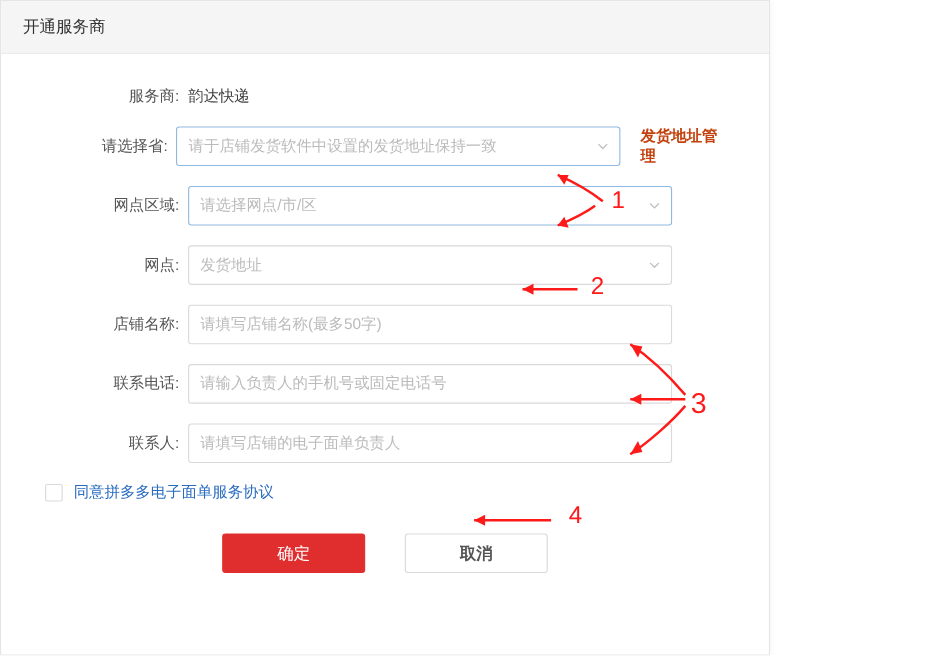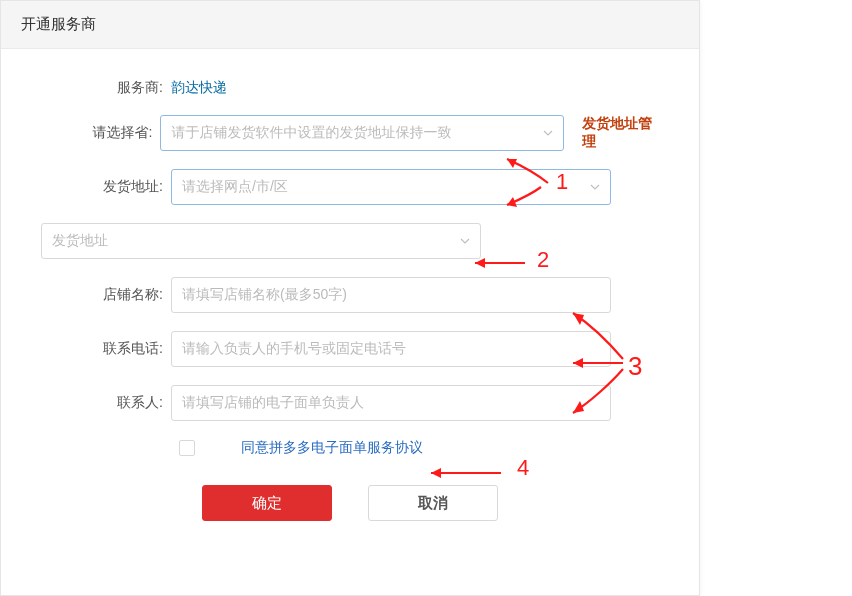--- a/index.html
+++ b/index.html
@@ -38,21 +38,21 @@
     margin-bottom: 18px;
   }
   .form-label {
     width: 130px;
     text-align: right;
     color: #555;
     padding-right: 8px;
     font-size: 14px;
   }
   .form-static {
-    color: #0369a1;
+    color: #404040;
     font-size: 14px;
   }
   .select-box,
   .input-box {
     width: 440px;
     height: 36px;
     border: 1px solid #d9d9d9;
     border-radius: 3px;
     padding: 0 10px;
     display: flex;
@@ -84,22 +84,20 @@
     margin-left: 18px;
     font-size: 14px;
     cursor: pointer;
     font-weight: bold;
   }
   .checkbox-row {
     display: flex;
     align-items: center;
     margin-top: 6px;
     margin-bottom: 28px;
-    margin-left: 138px;
-    gap: 36px;
   }
   .checkbox {
     width: 16px;
     height: 16px;
     border: 1px solid #d9d9d9;
     border-radius: 2px;
     margin-right: 10px;
     background: #fff;
   }
   .agreement-link {
@@ -179,32 +177,33 @@
         <span class="chevron">
           <svg width="10" height="6" viewBox="0 0 10 6">
               <path d="M1 1 L5 5 L9 1" stroke="#bfbfbf" stroke-width="1.2" fill="none"></path>
             </svg>
         </span>
       </div>
       <span class="link">发货地址管理</span>
     </div>
 
     <div class="form-row">
-      <div class="form-label">发货地址:</div>
+      <div class="form-label">网点区域:</div>
       <div class="select-box active">
         <span class="placeholder">请选择网点/市/区</span>
         <span class="chevron">
           <svg width="10" height="6" viewBox="0 0 10 6">
               <path d="M1 1 L5 5 L9 1" stroke="#bfbfbf" stroke-width="1.2" fill="none"></path>
             </svg>
         </span>
       </div>
     </div>
 
     <div class="form-row">
+      <div class="form-label">网点:</div>
       <div class="select-box">
         <span class="placeholder">发货地址</span>
         <span class="chevron">
           <svg width="10" height="6" viewBox="0 0 10 6">
               <path d="M1 1 L5 5 L9 1" stroke="#bfbfbf" stroke-width="1.2" fill="none"></path>
             </svg>
         </span>
       </div>
     </div>
 

